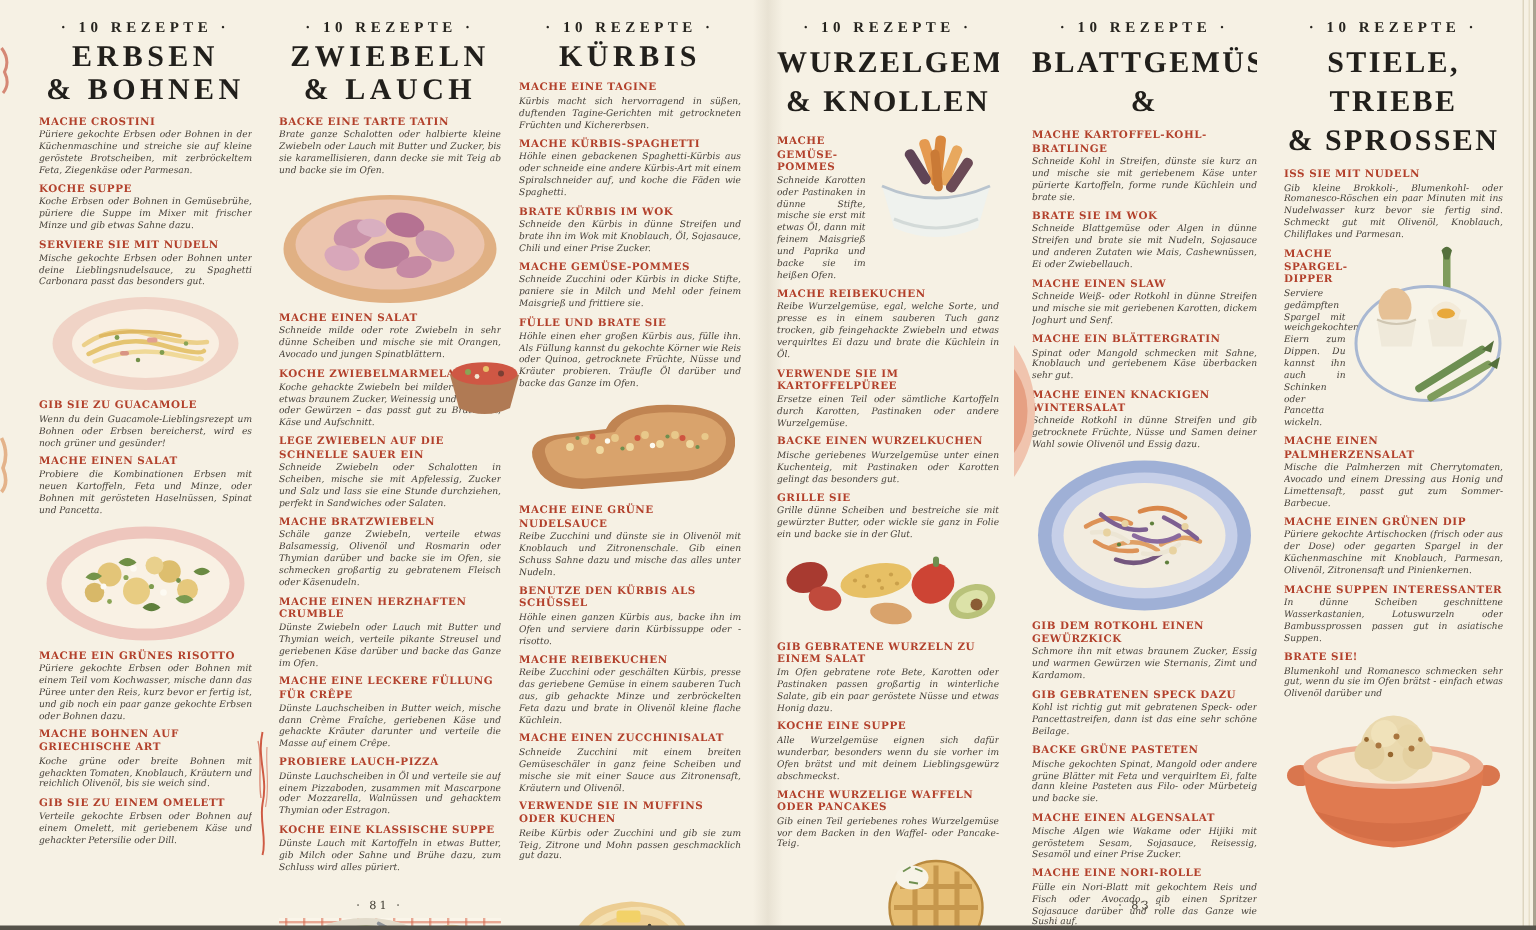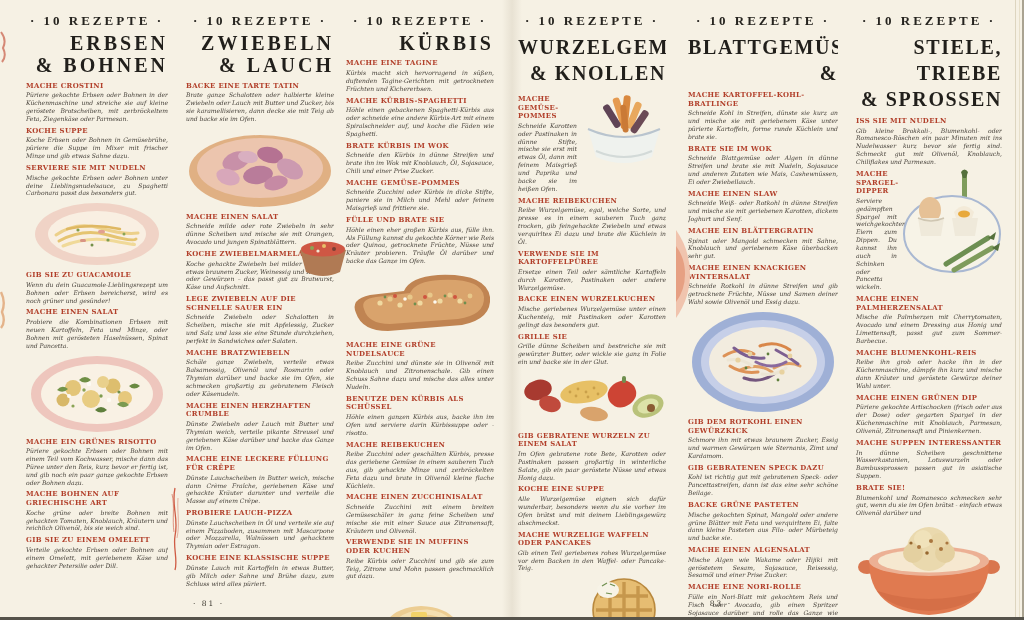--- a/index.html
+++ b/index.html
@@ -1,30 +1,30 @@
 <!DOCTYPE html>
 <html><head>
 <meta charset="utf-8">
 <style>
   *{margin:0;padding:0;box-sizing:border-box}
   html,body{width:1024px;height:620px}
   body{background:#f6f1e4;font-family:"DejaVu Serif",serif;position:relative;overflow:hidden;color:#443f37}
   .col{position:absolute;top:0;height:620px;overflow:hidden;padding-top:13px}
-  .kicker{font-family:"Liberation Serif",serif;font-weight:700;font-size:13px;letter-spacing:3px;text-align:center;color:#26241f;white-space:nowrap}
-  .title{font-family:"Liberation Serif",serif;font-weight:700;font-size:20px;letter-spacing:3px;text-align:right;color:#211f1b;line-height:1.12;margin-top:3px}
+  .kicker{font-family:"Liberation Serif",serif;font-weight:700;font-size:10px;letter-spacing:3px;text-align:center;color:#26241f;white-space:nowrap}
+  .title{font-family:"Liberation Serif",serif;font-weight:700;font-size:20px;letter-spacing:3px;text-align:center;color:#211f1b;line-height:1.12;margin-top:3px}
   .title.small{font-size:20px;letter-spacing:1.6px;line-height:1.3;margin-top:5px}
   .items{margin-top:5px}
   .recipe h3{font-family:"DejaVu Serif",serif;font-weight:700;font-size:6.9px;letter-spacing:.35px;color:#b2402b;margin:4px 0 1px;line-height:1.25}
   .recipe p,.note{font-size:6.05px;line-height:1.3;font-style:italic;color:#46413a;text-align:justify}
   .recipe.side{display:flex;gap:5px;align-items:flex-start}
   .recipe.side .rtxt{flex:1;min-width:0}
   .recipe.side .illo{flex:0 0 auto;margin:2px 0 0}
   .illo{margin:4px auto 2px;text-align:center;line-height:0}
   .illo.right{margin:2px 0 2px auto;width:max-content}
-  .pageno{position:absolute;top:599px;width:120px;text-align:left;font-size:7.5px;letter-spacing:2px;color:#3c382f;font-style:normal}
+  .pageno{position:absolute;top:599px;width:120px;text-align:center;font-size:7.5px;letter-spacing:2px;color:#3c382f;font-style:normal}
   .gutter{position:absolute;left:502px;top:0;width:20px;height:620px;
     background:linear-gradient(90deg,rgba(110,92,60,0) 0%,rgba(110,92,60,.10) 50%,rgba(110,92,60,0) 100%)}
   .page-edge-1{position:absolute;right:8px;top:0;width:1.5px;height:620px;background:#ddd5bf}
   .page-edge-2{position:absolute;right:4px;top:0;width:1.5px;height:620px;background:#e7dfc9}
   .photo-right{position:absolute;right:0;top:0;width:2.5px;height:620px;background:#aaa391}
   .photo-bottom{position:absolute;left:0;bottom:0;width:1024px;height:3px;background:#55524a}
   .marginalia{position:absolute;line-height:0}
 </style>
 </head>
 <body>
@@ -577,26 +577,20 @@
   </svg></div>
       </div>
       <div class="recipe">
         <div class="rtxt">
           <h3>MACHE EINEN PALMHERZENSALAT</h3>
           <p>Mische die Palmherzen mit Cherrytomaten, Avocado und einem Dressing aus Honig und Limettensaft, passt gut zum Sommer-Barbecue.</p>
         </div>
       </div>
       <div class="recipe">
         <div class="rtxt">
-          <h3>MACHE BLUMENKOHL-REIS</h3>
-          <p>Reibe ihn grob oder hacke ihn in der Küchenmaschine, dämpfe ihn kurz und mische dann Kräuter und geröstete Gewürze deiner Wahl unter.</p>
-        </div>
-      </div>
-      <div class="recipe">
-        <div class="rtxt">
           <h3>MACHE EINEN GRÜNEN DIP</h3>
           <p>Püriere gekochte Artischocken (frisch oder aus der Dose) oder gegarten Spargel in der Küchenmaschine mit Knoblauch, Parmesan, Olivenöl, Zitronensaft und Pinienkernen.</p>
         </div>
       </div>
       <div class="recipe">
         <div class="rtxt">
           <h3>MACHE SUPPEN INTERESSANTER</h3>
           <p>In dünne Scheiben geschnittene Wasserkastanien, Lotuswurzeln oder Bambussprossen passen gut in asiatische Suppen.</p>
         </div>
       </div>

